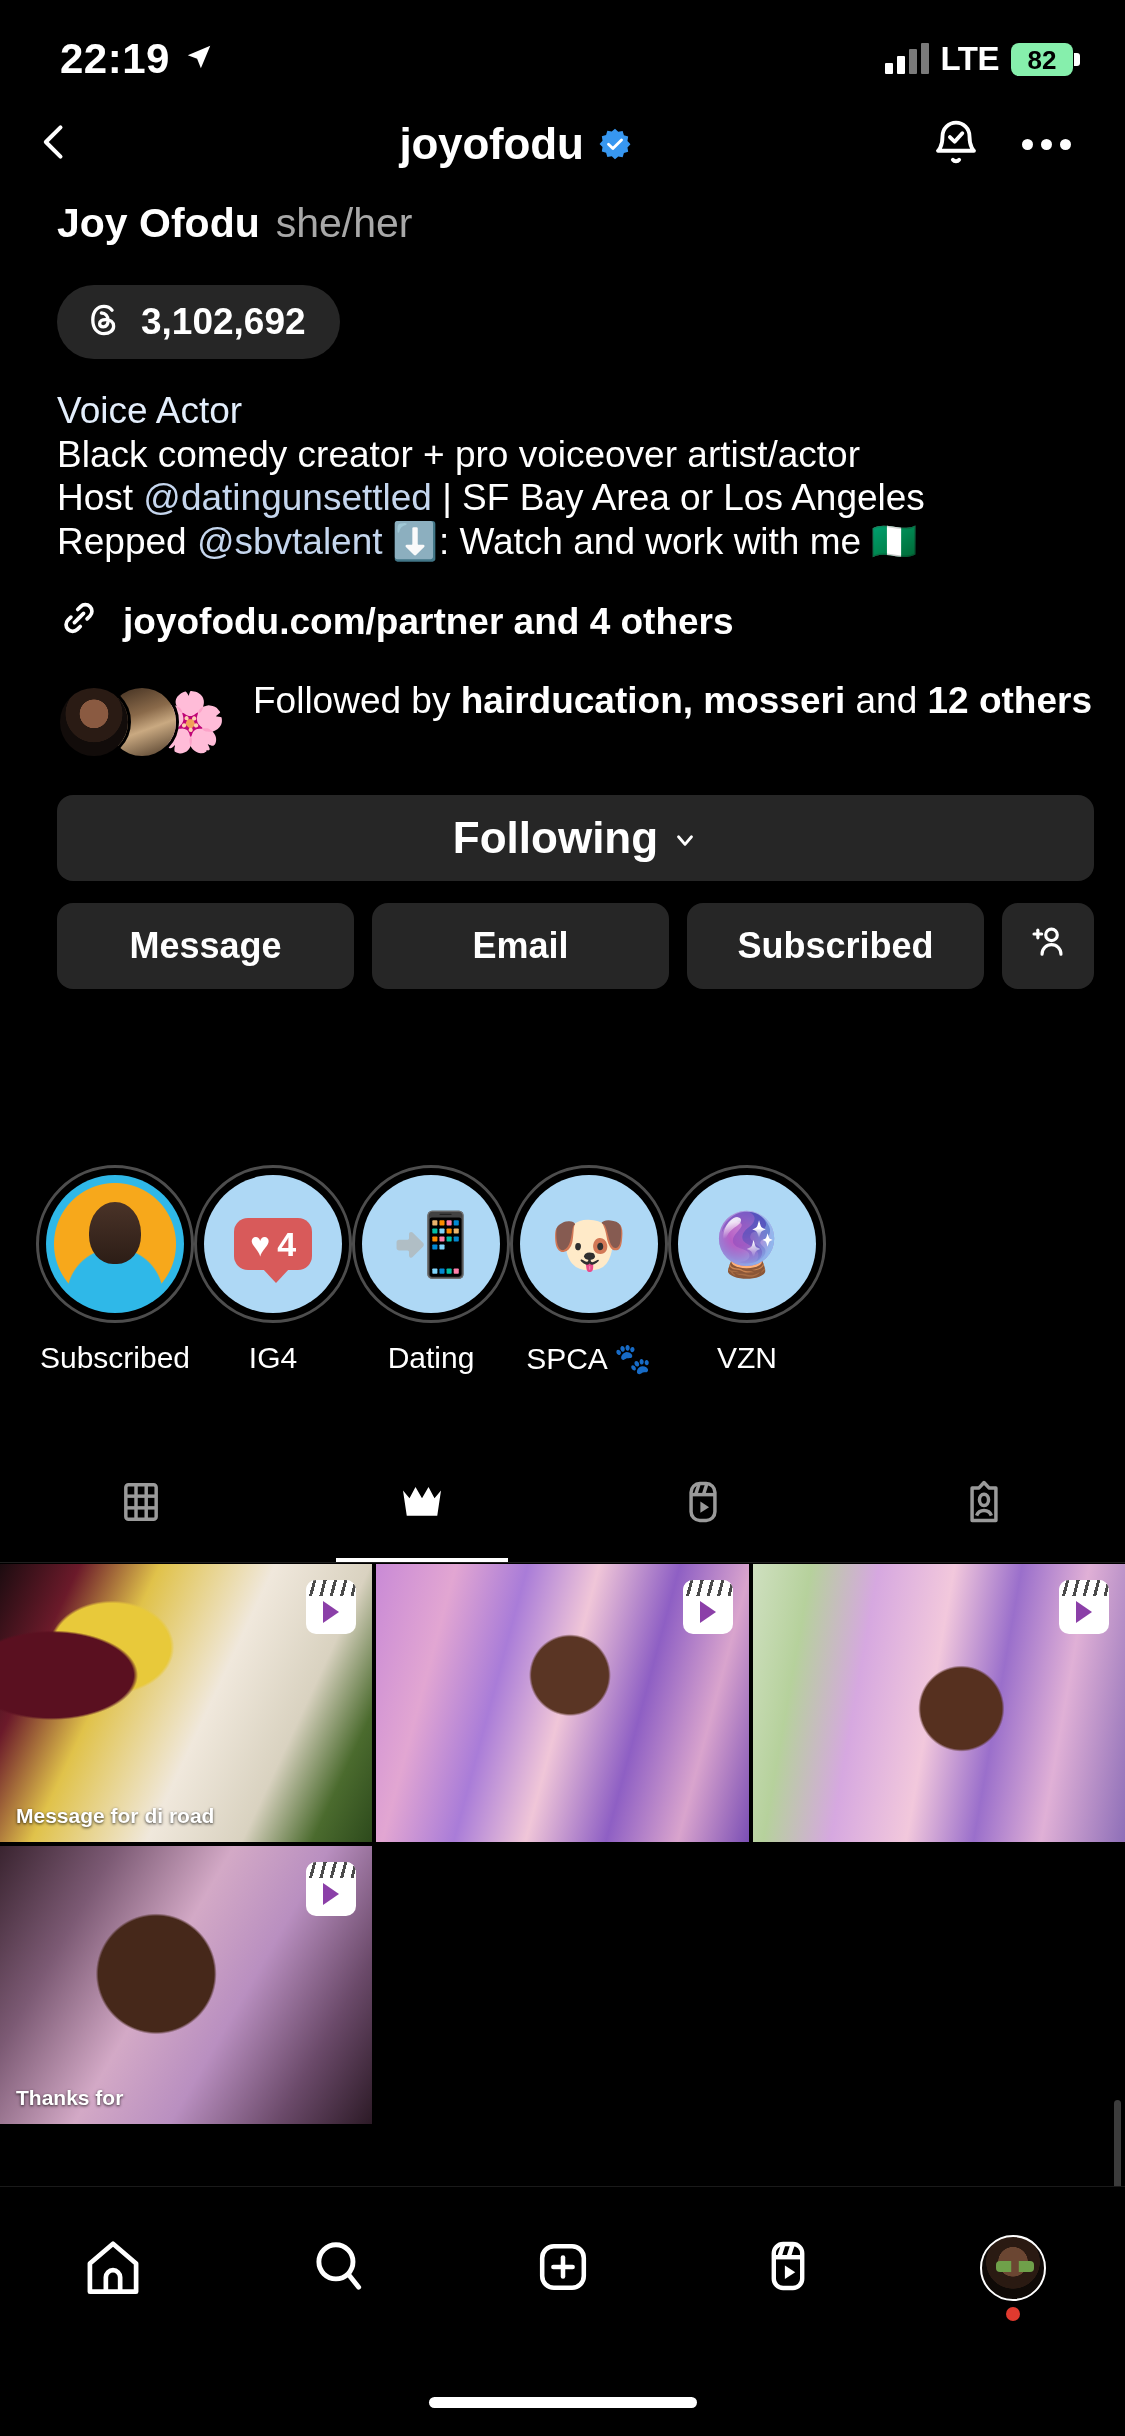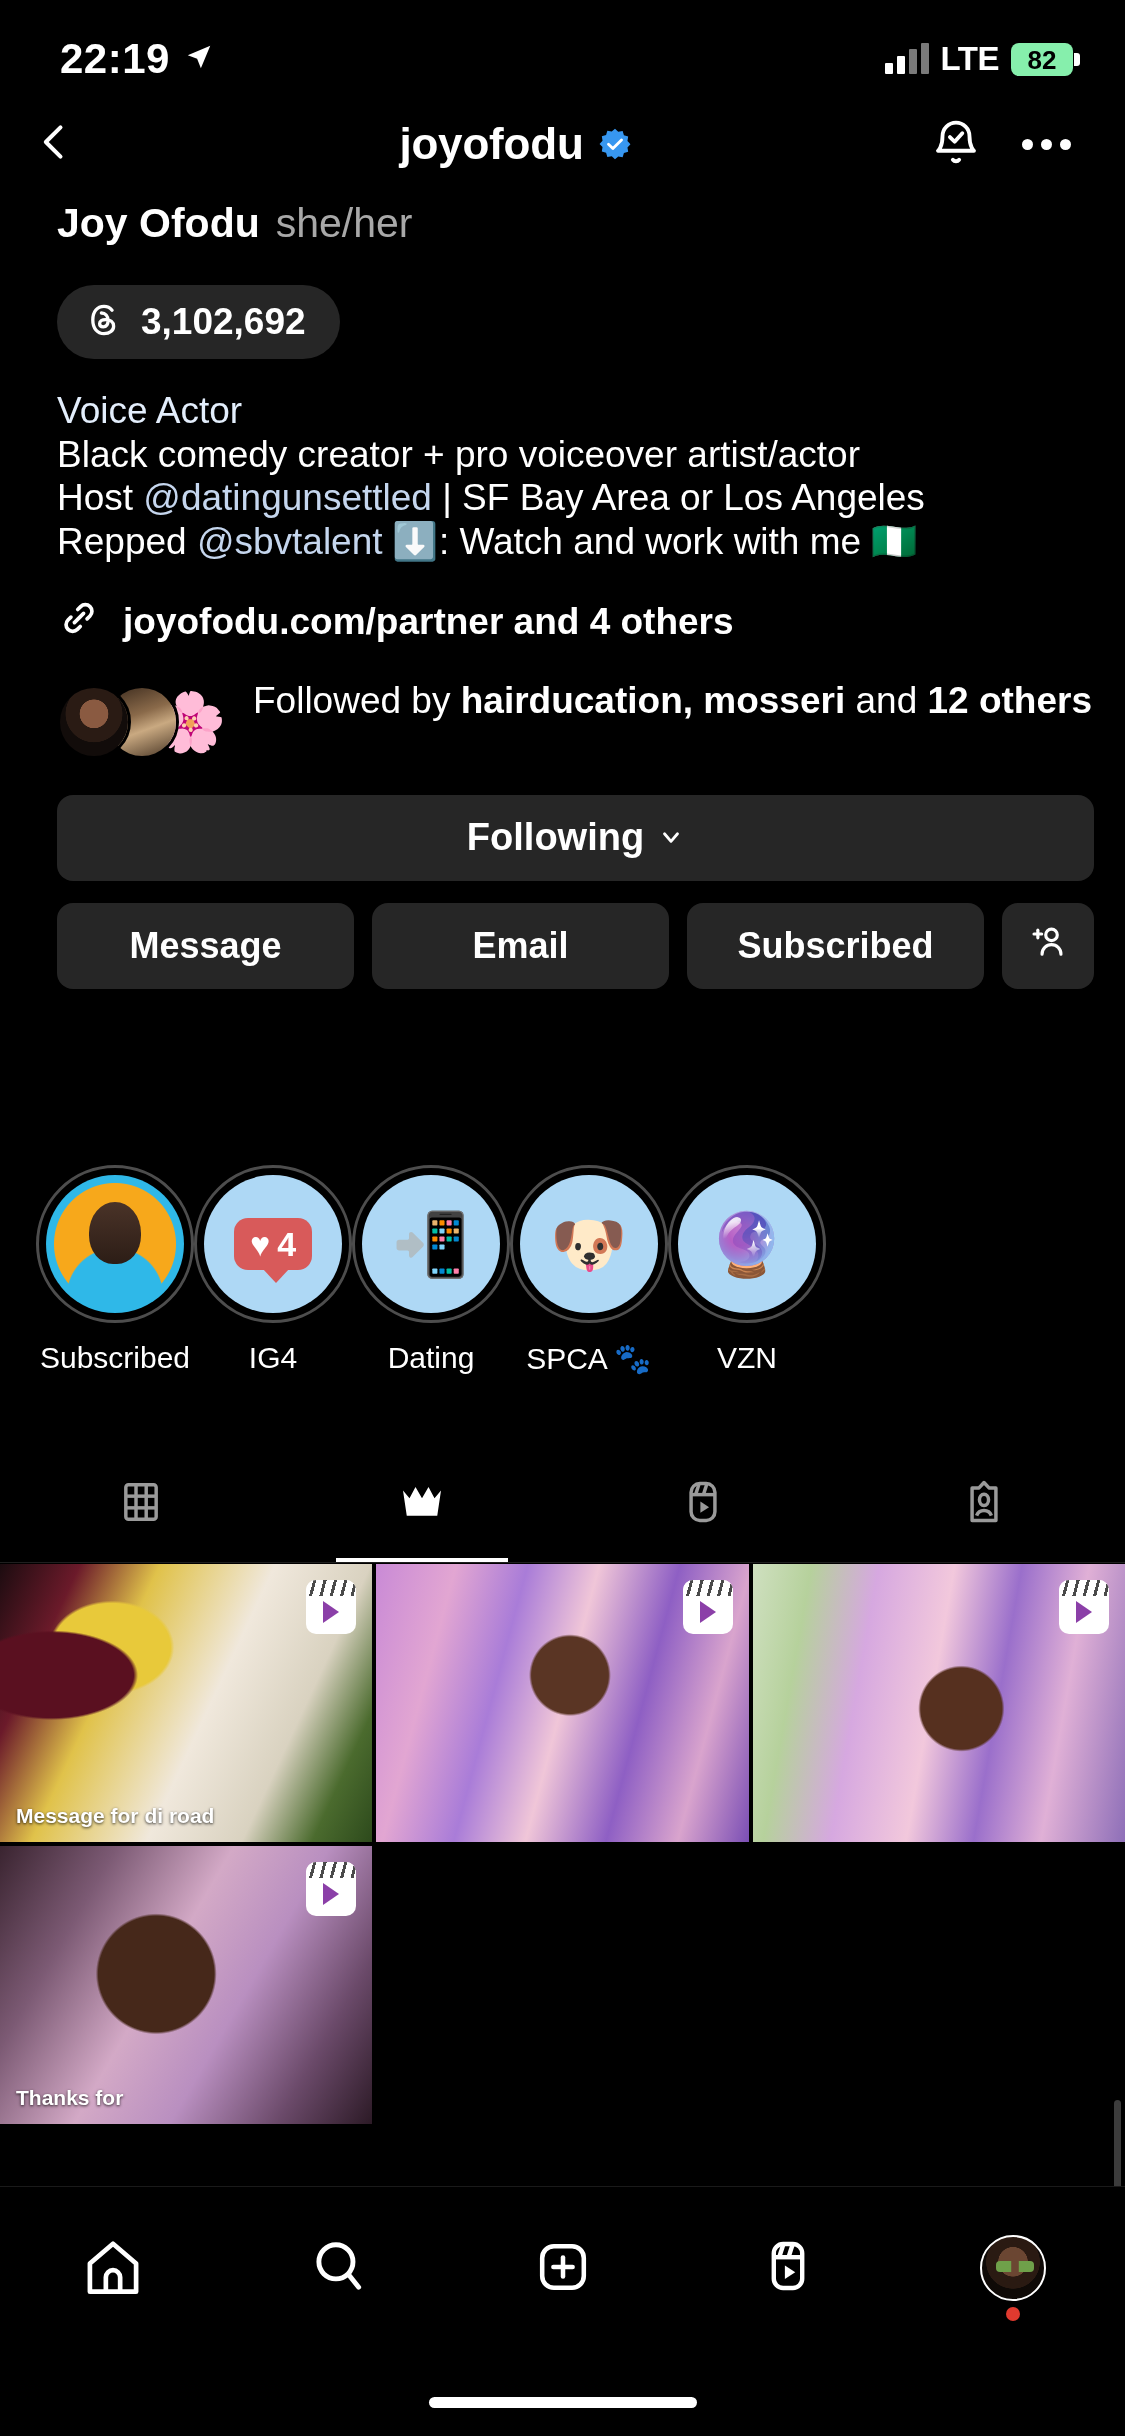--- a/index.html
+++ b/index.html
@@ -96,21 +96,21 @@
   .fb-text b { font-weight:700; }
 
   
   .btnrow1 { margin-top:36px; }
   .btn {
     background:#262626; border-radius:16px; border:none;
     color:#fff; font-family:"Liberation Sans", sans-serif;
     display:flex; align-items:center; justify-content:center;
   }
   .btn-following {
-    width:100%; height:86px; font-size:38px; font-weight:700; gap:14px;
+    width:100%; height:86px; font-size:44px; font-weight:700; gap:14px;
   }
   .btnrow2 { margin-top:22px; display:flex; gap:18px; }
   .btn-sm { height:86px; font-size:36px; font-weight:700; flex:1; }
   .btn-icon { width:92px; flex:none; }
 
   
   .highlights {
     position:absolute; top:1165px; left:0; width:1125px; height:240px;
     display:flex; gap:0; padding-left:36px;
   }

